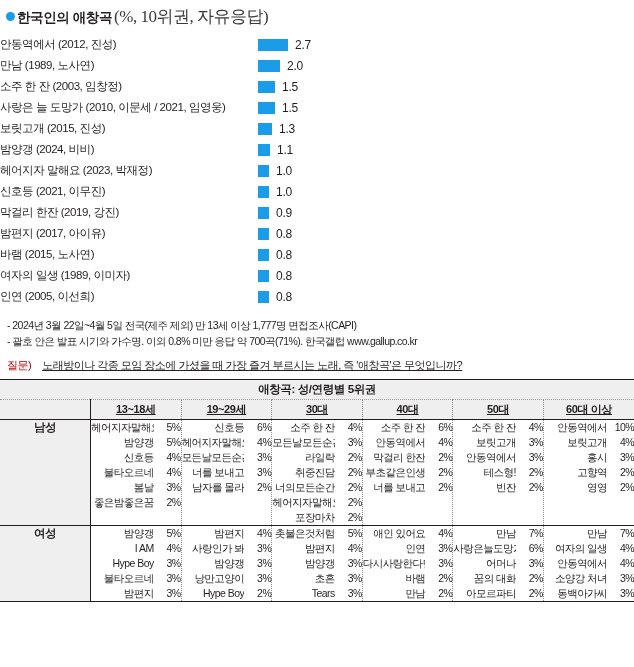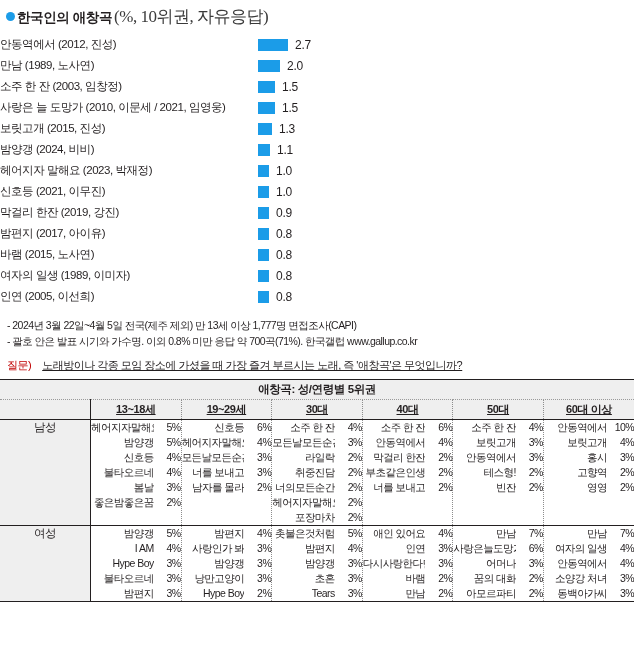--- a/index.html
+++ b/index.html
@@ -152,20 +152,21 @@
   }
   .gender-cell {
     width: 33px;
     background: #efefef;
     border-right: 1.2px solid #231f20;
     font-size: 11.5px;
     letter-spacing: -0.5px;
     text-align: center;
     padding-top: 3px;
     box-sizing: border-box;
+    font-weight: bold;
   }
   .group-cell {
     border-right: 1px dotted #8d8d8d;
     padding: 3px 4px 6px 4px;
     box-sizing: border-box;
   }
   .group-cell.last { border-right: none; }
   .gender-block-sep td { border-top: 1.2px solid #231f20; }
   .entry {
     display: flex;

